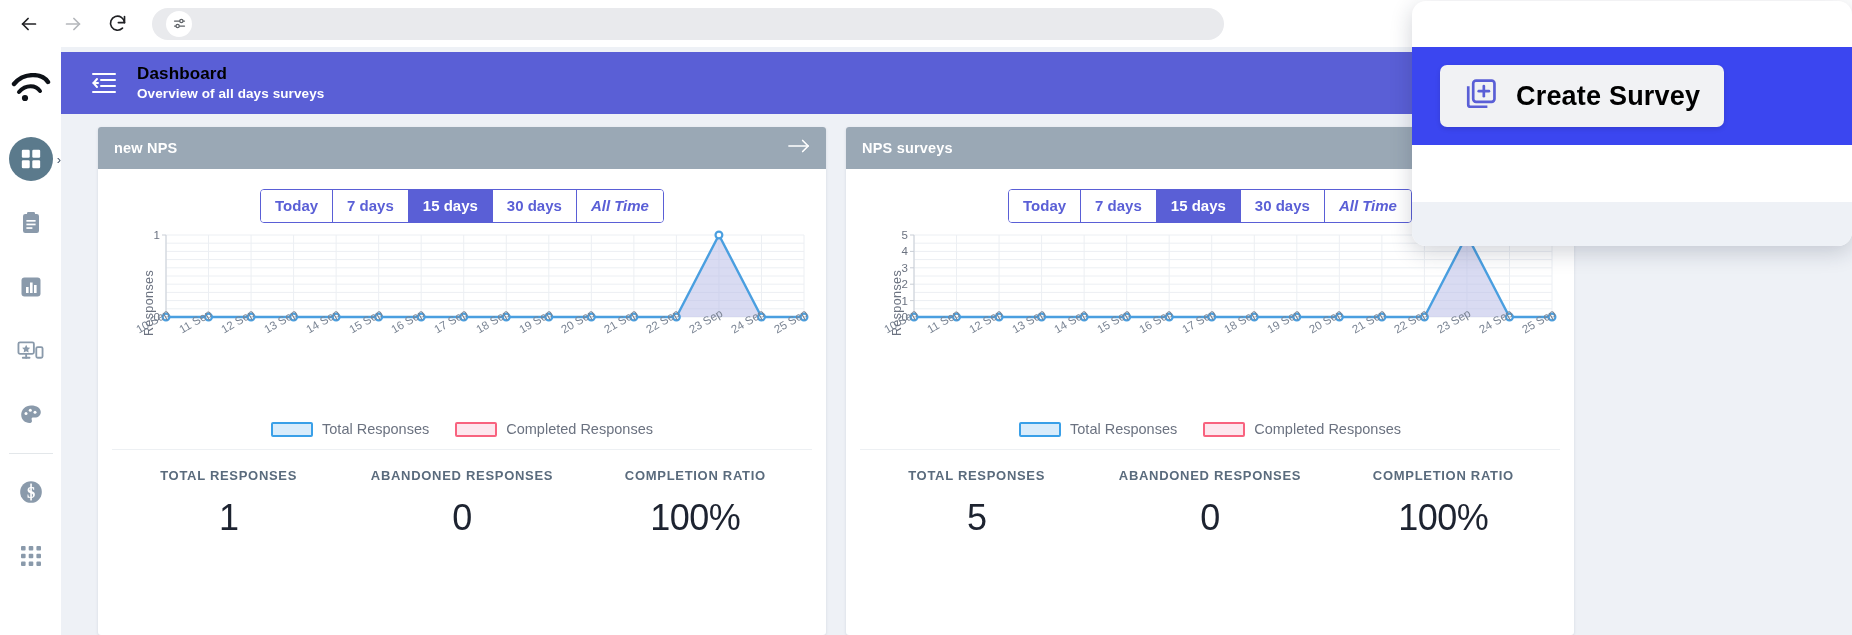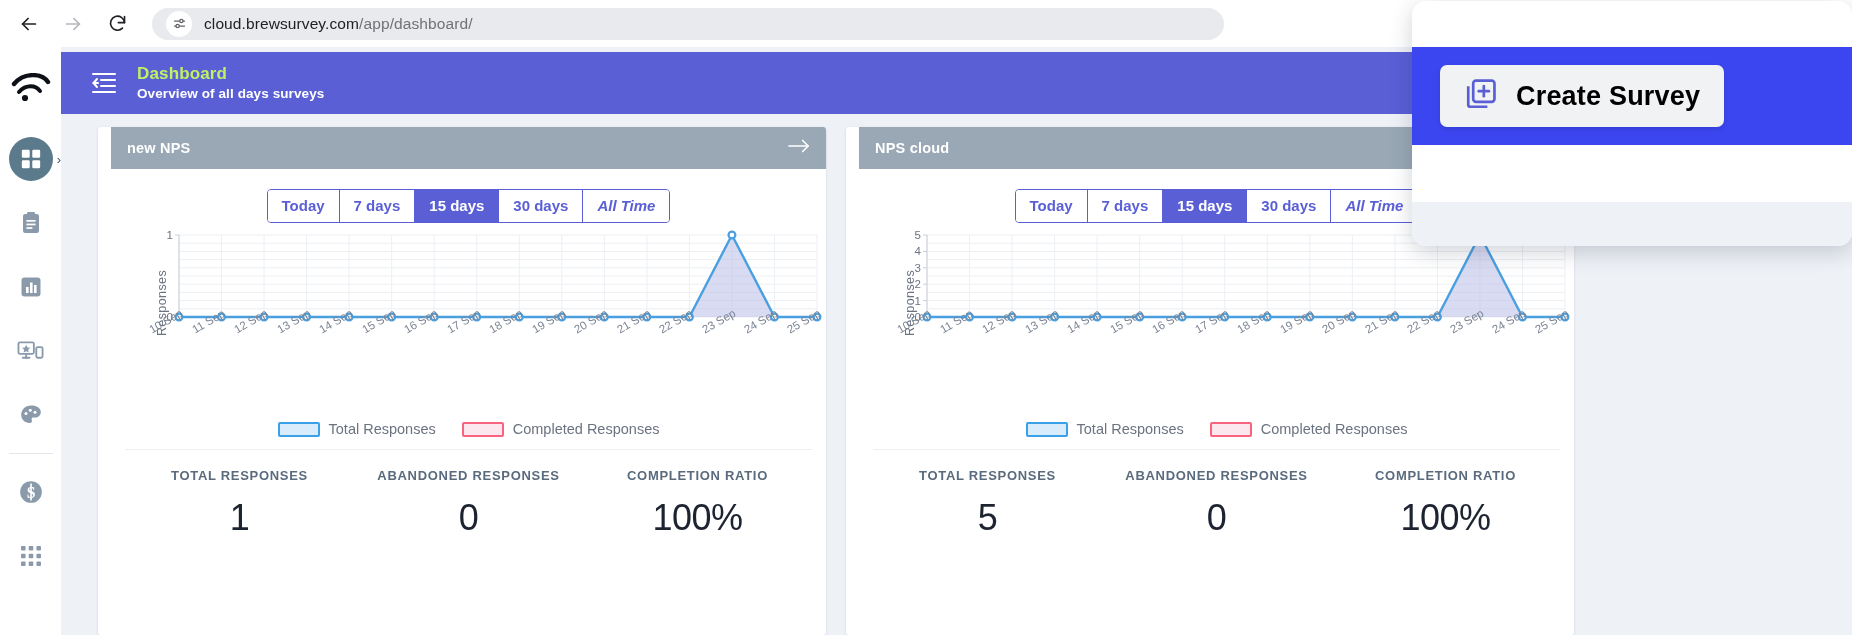--- a/index.html
+++ b/index.html
@@ -74,40 +74,39 @@
     width: 1791px; height: 588px;
     background: #eef1f6;
   }
   .topbar {
     position: absolute; top: 5px; left: 0; width: 1791px; height: 62px;
     background: #5a5fd6;
     display: flex; align-items: center; padding-left: 30px;
   }
   .topbar-icon { margin-right: 20px; display: flex; align-items: center; }
   .topbar-title {
-    color: #bef264; font-size: 17px; font-weight: bold; line-height: 1.25;
+    color: #000000; font-size: 17px; font-weight: bold; line-height: 1.25;
     letter-spacing: .15px;
   }
   .topbar-sub {
     color: #ffffff; font-size: 13.5px; font-weight: bold; line-height: 1.35;
     letter-spacing: .1px;
   }
 
   .cards {
     position: absolute; top: 80px; left: 0;
     width: 1791px; height: 508px;
     display: flex; gap: 20px; padding: 0 37px;
   }
   .card {
     width: 728px; background: #ffffff;
     border-radius: 3px;
     box-shadow: 0 1px 3px rgba(40,50,70,.13);
     position: relative; overflow: hidden;
     flex: 0 0 auto;
-    padding-left: 13px;
   }
   .card-head {
     height: 42px; background: #9aa8b5;
     display: flex; align-items: center; justify-content: space-between;
     padding: 0 16px;
   }
   .card-title {
     color: #ffffff; font-size: 14.5px; font-weight: bold; letter-spacing: .2px;
   }
   .card-body { padding: 16px 14px 0 14px; position: relative; }
@@ -223,21 +222,20 @@
     </div>
     <div class="omnibox">
       <span class="omni-icon">
         <svg width="15" height="15" viewBox="0 0 24 24" fill="none" stroke="#5f6368" stroke-width="2" stroke-linecap="round">
           <line x1="4" y1="8" x2="20" y2="8"></line>
             <circle cx="15" cy="8" r="2.6" fill="#fff"></circle>
           <line x1="4" y1="16" x2="20" y2="16"></line>
             <circle cx="9" cy="16" r="2.6" fill="#fff"></circle>
         </svg>
       </span>
-      <span class="omni-url"><span>cloud.brewsurvey.com</span><span class="path">/app/dashboard/</span></span>
     </div>
   </div>
 
   <div class="rail">
     <div class="rail-logo">
       <svg width="40" height="30" viewBox="0 0 40 30">
         <path d="M3 11 C13 -1, 31 0, 37 9" stroke="#0d1117" stroke-width="4.4" fill="none" stroke-linecap="round"></path>
         <path d="M8 19 C15 11, 25 12, 29 18" stroke="#0d1117" stroke-width="4" fill="none" stroke-linecap="round"></path>
         <circle cx="14" cy="25" r="3.1" fill="#0d1117"></circle>
       </svg>
@@ -459,21 +457,21 @@
             <div class="stat">
               <div class="stat-label">COMPLETION RATIO</div>
               <div class="stat-value">100%</div>
             </div>
           </div>
         </div>
       </div>
 
       <div class="card">
         <div class="card-head">
-          <span class="card-title">NPS cloud</span>
+          <span class="card-title">NPS surveys</span>
         </div>
         <div class="card-body">
           <div class="range-group">
             <div class="range-wrap">
               <div class="range-btn">Today</div>
               <div class="range-btn">7 days</div>
               <div class="range-btn active">15 days</div>
               <div class="range-btn">30 days</div>
               <div class="range-btn">All Time</div>
             </div>

